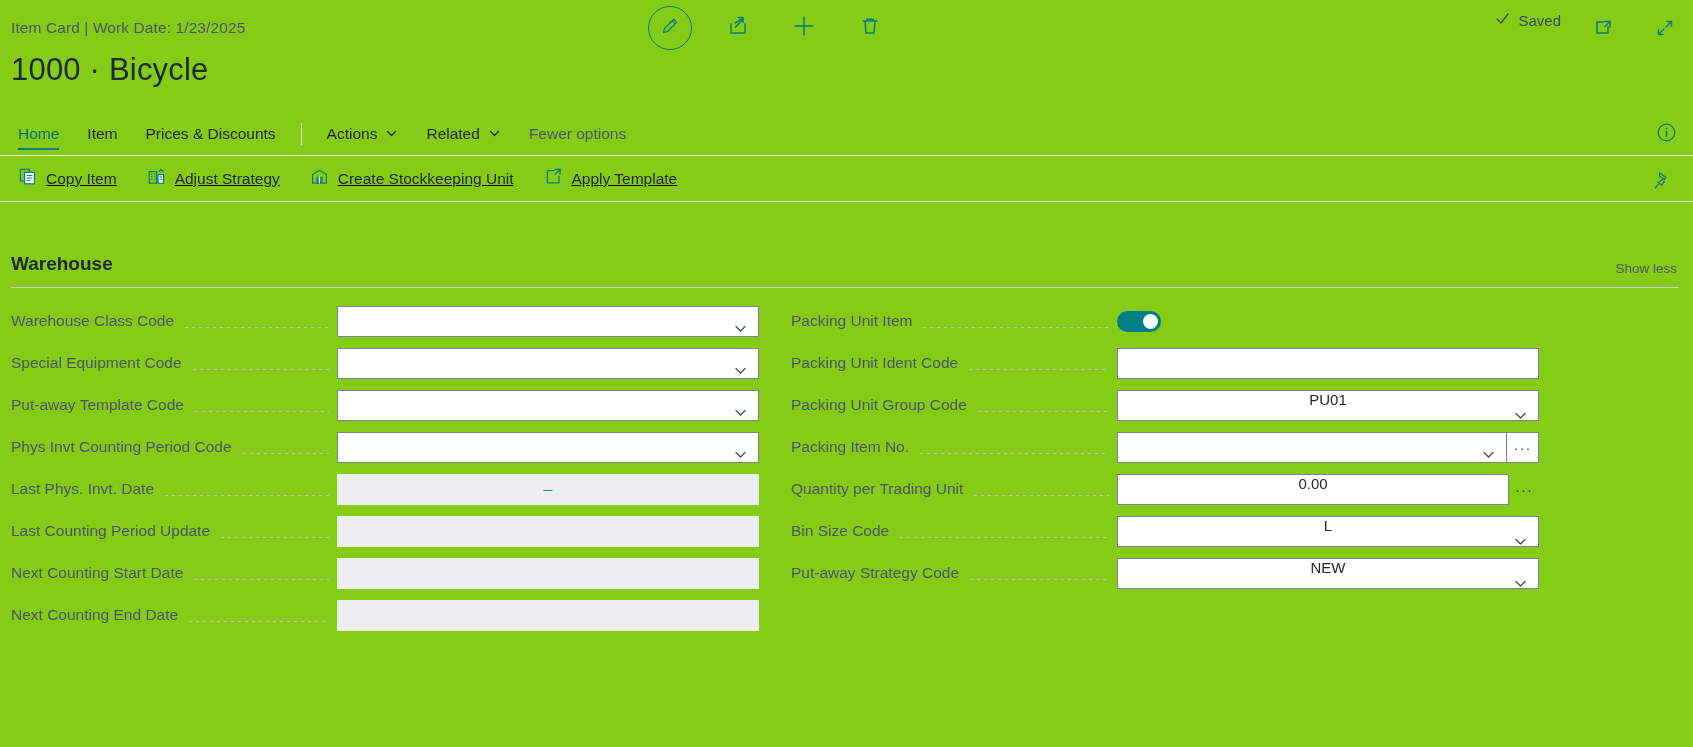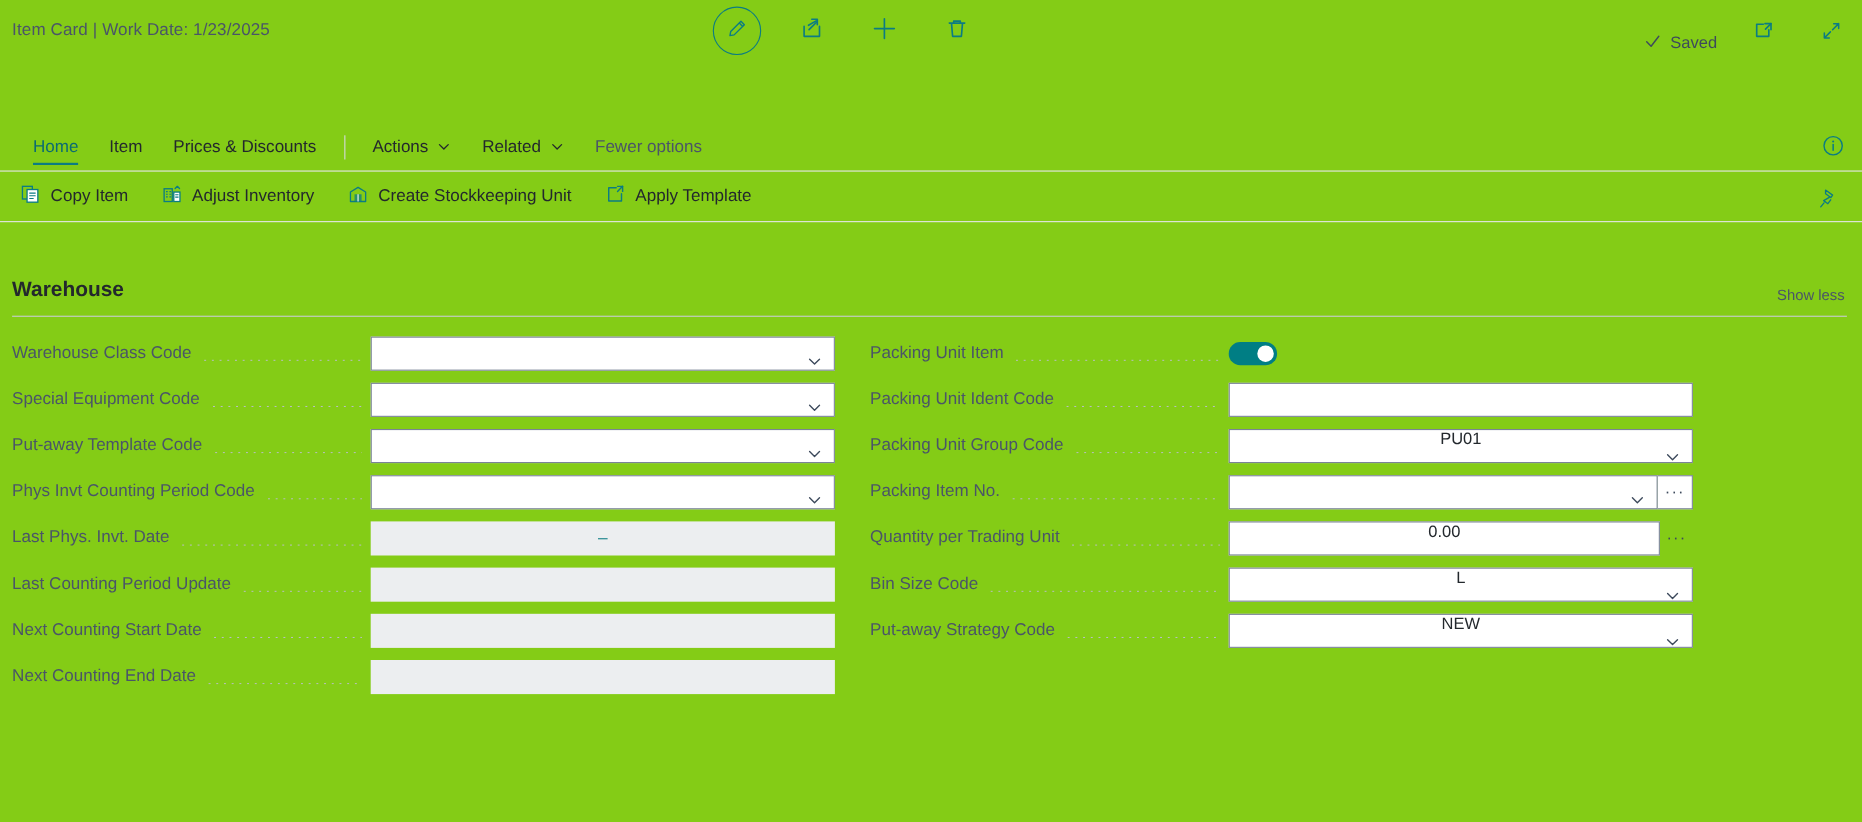--- a/index.html
+++ b/index.html
@@ -17,51 +17,51 @@
     position: absolute; left: 11px; top: 19px;
     font-size: 15.5px; color: #4a5568; letter-spacing: .1px;
   }
   .hdr-center { position: absolute; left: 648px; top: 6px; display: flex; align-items: center; gap: 26px; }
   .edit-circle {
     width: 44px; height: 44px; border-radius: 50%;
     border: 1.4px solid #0b7c83; display:flex; align-items:center; justify-content:center;
     cursor: pointer;
   }
   .icon-btn { width: 40px; height: 40px; display:flex; align-items:center; justify-content:center; cursor:pointer; }
-  .hdr-right { position: absolute; right: 8px; top: 10px; display: flex; align-items: flex-end; gap: 22px; }
+  .hdr-right { position: absolute; right: 8px; top: 10px; display: flex; align-items: flex-start; gap: 22px; }
   .saved { display: flex; align-items: center; gap: 7px; font-size: 15px; color: #3d4a5c; }
   .page-title {
     position: absolute; left: 11px; top: 52px;
     font-size: 31px; font-weight: 400; color: #23282d; letter-spacing: .2px;
   }
 
   
   .navrow {
     position: absolute; left: 0; top: 113px; width: 1502px; height: 41px;
-    display: flex; align-items: center; padding-left: 26px; gap: 0;
+    display: flex; align-items: center; padding-left: 14px; gap: 0;
   }
   .navtab {
     font-size: 15.5px; color: #23282d; padding: 0 14px; cursor: pointer;
     height: 34px; display:flex; align-items:center; white-space: nowrap;
   }
   .navtab:first-child { padding-left: 4px; }
   .navtab.active { color: #0b6b72; position: relative; }
   .navtab.active:after {
     content:""; position:absolute; left:4px; right:14px; bottom:1px; height:2px; background:#0b7c83;
   }
   .navtab.muted { color: #4a5568; }
   .nav-sep { width: 1px; height: 22px; background: #d6d9dd; margin: 0 11px; }
   .chev { margin-left: 8px; display:inline-flex; }
   .info-icon { position: absolute; right: 16px; top: 122px; cursor: pointer; }
 
   
   .ribbon {
     position: absolute; left: 0; top: 155px; width: 1693px; height: 47px;
     border-top: 1px solid #e6e7e8; border-bottom: 1px solid #e6e7e8;
-    display: flex; align-items: center; padding-left: 18px; gap: 30px;
+    display: flex; align-items: center; padding-left: 18px; gap: 30px; text-decoration: underline;
   }
   .ribbon-item { display: flex; align-items: center; gap: 9px; font-size: 15.5px; color: #23282d; cursor: pointer; white-space: nowrap; }
   .ribbon-pin { position: absolute; right: 20px; top: 14px; cursor: pointer; }
 
   
   .section-head {
     position: absolute; left: 11px; top: 253px; font-size: 19px; font-weight: 700; color: #23282d;
   }
   .show-less {
     position: absolute; right: 16px; top: 261px; font-size: 13.5px; color: #4a5568; cursor: pointer;
@@ -189,20 +189,21 @@
       <div class="icon-btn">
         <span>
           <svg width="22" height="22" viewBox="0 0 22 22" fill="none">
             <path d="M10 12l-5.5 5.5M4.5 13v4.5H9" stroke="#0b7c83" stroke-width="1.4" stroke-linecap="round" stroke-linejoin="round"></path>
             <path d="M12 10l5.5-5.5M17.5 9V4.5H13" stroke="#0b7c83" stroke-width="1.4" stroke-linecap="round" stroke-linejoin="round"></path>
           </svg>
         </span>
       </div>
     </div>
 
+    <div class="page-title">1000 · Bicycle</div>
   </div>
 
   <div class="navrow">
     <div class="navtab active">
       <span>Home</span>
     </div>
     <div class="navtab">
       <span>Item</span>
     </div>
     <div class="navtab">
@@ -256,21 +257,21 @@
     <div class="ribbon-item">
       <span>
         <svg width="19" height="19" viewBox="0 0 19 19" fill="none">
           <rect x="2.2" y="4.6" width="7.4" height="11.6" stroke="#0b7c83" stroke-width="1.2"></rect>
           <path d="M3.9 7.2h1.6M7 7.2h1.6M3.9 9.6h1.6M7 9.6h1.6M3.9 12h1.6M7 12h1.6" stroke="#0b7c83" stroke-width="1"></path>
           <rect x="11" y="7.6" width="5.6" height="8.6" fill="#fff" stroke="#0b7c83" stroke-width="1.2"></rect>
           <path d="M12.3 10h3M12.3 12.2h3" stroke="#0b7c83" stroke-width="1"></path>
           <path d="M12.2 4.4l2-2 2 2" stroke="#0b7c83" stroke-width="1.2" stroke-linecap="round" stroke-linejoin="round"></path>
         </svg>
       </span>
-      <span>Adjust Inventory</span>
+      <span>Adjust Strategy</span>
     </div>
 
     <div class="ribbon-item">
       <span>
         <svg width="19" height="19" viewBox="0 0 19 19" fill="none">
           <path d="M2.6 7.6L9.5 3.3l6.9 4.3v8.6H2.6z" stroke="#0b7c83" stroke-width="1.2" stroke-linejoin="round"></path>
           <rect x="6.3" y="9.6" width="6.4" height="6.6" fill="#0b7c83" opacity="0.75"></rect>
           <path d="M9.5 9.6v6.6" stroke="#fff" stroke-width="1"></path>
         </svg>
       </span>

